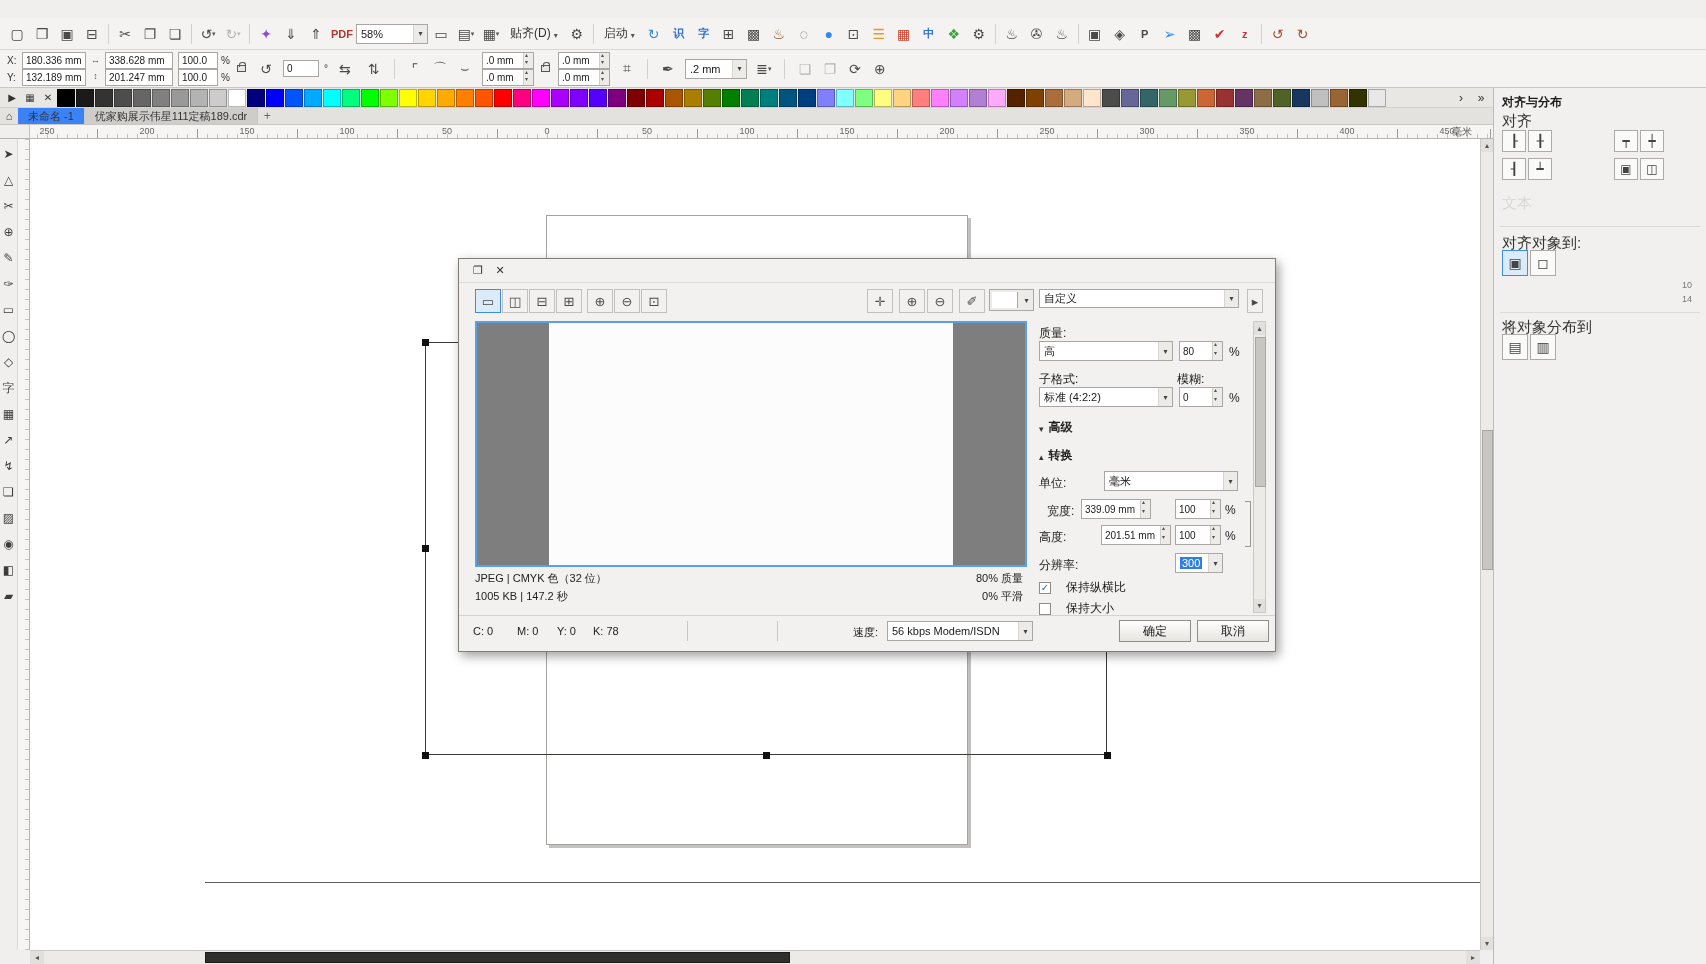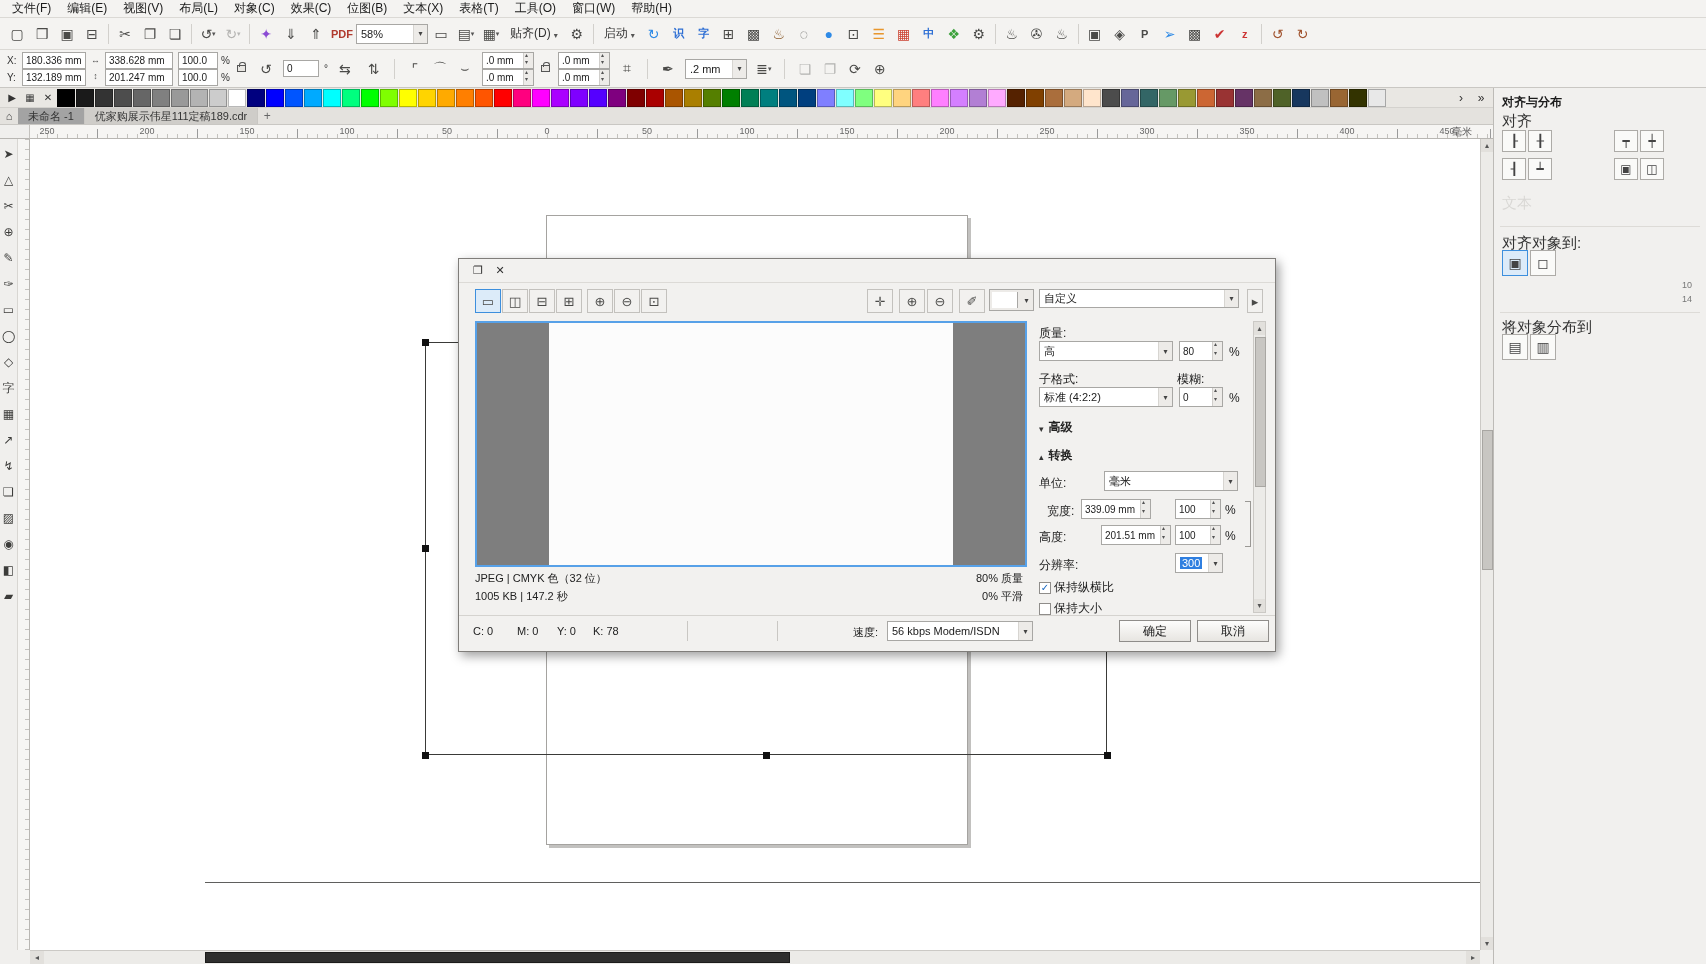--- a/index.html
+++ b/index.html
@@ -43,21 +43,21 @@
 .lockshape::before{content:"";position:absolute;left:1px;top:-4px;width:5px;height:4px;border:1px solid #555;border-bottom:none;border-radius:3px 3px 0 0;}
 
 .palette{position:absolute;left:0;top:88px;width:1493px;height:20px;background:#e9e7e3;border-bottom:1px solid #d4d2ce;display:flex;align-items:center;padding:0 3px;z-index:5;}
 .pal-lead{width:18px;height:18px;display:flex;align-items:center;justify-content:center;font-size:10px;color:#333;flex:none;}
 .swatch{width:18px;height:18px;border:1px solid rgba(0,0,0,.28);margin-right:1px;flex:none;}
 .pal-trail{margin-left:auto;display:flex;gap:2px;}
 .pal-trail .pal-lead{font-size:12px;}
 
 .tabbar{position:absolute;left:0;top:108px;width:1493px;height:17px;background:#e4e2de;border-bottom:1px solid #c9c7c3;display:flex;align-items:stretch;z-index:5;}
 .home-btn{width:18px;display:flex;align-items:center;justify-content:center;font-size:11px;color:#444;}
-.doc-tab{display:flex;align-items:center;padding:0 10px;font-size:11px;color:#333;border-right:1px solid #c9c7c3;background:#a3a3a3;white-space:nowrap;}
+.doc-tab{display:flex;align-items:center;padding:0 10px;font-size:11px;color:#333;border-right:1px solid #c9c7c3;background:#3b82f6;white-space:nowrap;}
 .doc-tab.active{background:#cfcdc9;}
 .new-tab{width:18px;display:flex;align-items:center;justify-content:center;font-size:12px;color:#666;}
 
 .hruler{position:absolute;left:0;top:125px;width:1493px;height:14px;background:#f6f5f3;border-bottom:1px solid #b8b6b2;z-index:4;
  background-image:repeating-linear-gradient(to right,#9a9a9a 0 1px,transparent 1px 100px),repeating-linear-gradient(to right,#c4c2be 0 1px,transparent 1px 10px);
  background-size:100% 9px,100% 4px;background-position:-3px bottom,-3px bottom;background-repeat:repeat-x;}
 .hruler-labels{position:absolute;left:-3px;top:0;width:1500px;height:13px;display:flex;}
 .hruler-labels div{width:100px;flex:none;text-align:center;font-size:9px;color:#666;line-height:12px;}
 .ruler-unit{position:absolute;left:1452px;top:0;font-size:10px;color:#555;line-height:13px;}
 .ruler-corner{position:absolute;left:0;top:125px;width:30px;height:14px;background:#f0efed;border-right:1px solid #c4c2be;border-bottom:1px solid #b8b6b2;z-index:5;}
@@ -111,52 +111,37 @@
 .preview{position:absolute;left:16px;top:62px;width:552px;height:246px;border:2px solid #57a1e8;background:#fcfcfc;display:flex;}
 .band{height:100%;}
 .band.gray{width:72px;background:#7e7e7e;flex:none;}
 .band.white{flex:1;background:#fcfcfc;}
 .dlg-info{position:absolute;font-size:11px;color:#222;}
 .dlbl{position:absolute;font-size:12px;color:#222;white-space:nowrap;}
 .tri::before{font-size:9px;color:#333;margin-right:5px;}
 .tri.down::before{content:"▾";}
 .tri.up::before{content:"▴";}
 .sec-head{position:absolute;display:flex;align-items:center;font-size:12px;font-weight:bold;color:#222;}
-.cbrow{position:absolute;display:flex;align-items:center;gap:3px;font-size:12px;}
+.cbrow{position:absolute;display:flex;align-items:center;gap:15px;font-size:12px;}
 .cb{width:12px;height:12px;border:1px solid #8f8d8a;background:#fff;display:inline-flex;align-items:center;justify-content:center;font-size:10px;color:#1566c0;flex:none;}
 .cb.checked::before{content:"✓";}
 .vsb{position:absolute;width:13px;background:#ecebe8;border:1px solid #cbc9c5;}
 .vsb .sb-up{top:0;} .vsb .sb-down{bottom:0;}
 .bracket{position:absolute;width:6px;border:1px solid #9a9894;border-left:none;}
 .dlg-sep{position:absolute;left:0;right:0;border-top:1px solid #d5d3cf;}
 .tick{position:absolute;width:1px;height:20px;background:#c9c7c3;}
 .btn{position:absolute;height:22px;background:linear-gradient(#fdfdfc,#e7e5e1);border:1px solid #8f8d8a;font-size:12px;display:flex;align-items:center;justify-content:center;}
 .sel-blue{background:#2f7fe0;color:#fff;padding:0 2px;}
 .nowrap{white-space:nowrap;}
 </style>
 </head>
 <body>
 
 <div id="app">
 
-  <div class="menubar">
-
-  <div class="menu-item">文件(F)</div>
-      <div class="menu-item">编辑(E)</div>
-      <div class="menu-item">视图(V)</div>
-      <div class="menu-item">布局(L)</div>
-      <div class="menu-item">对象(C)</div>
-      <div class="menu-item">效果(C)</div>
-      <div class="menu-item">位图(B)</div>
-      <div class="menu-item">文本(X)</div>
-      <div class="menu-item">表格(T)</div>
-      <div class="menu-item">工具(O)</div>
-      <div class="menu-item">窗口(W)</div>
-      <div class="menu-item">帮助(H)</div>
-    </div>
 
   <div class="toolbar">
     <div class="tb-group">
         <div class="tb-btn">
           <span>▢</span>
         </div>
         <div class="tb-btn">
           <span>❒</span>
         </div>
         <div class="tb-btn">

